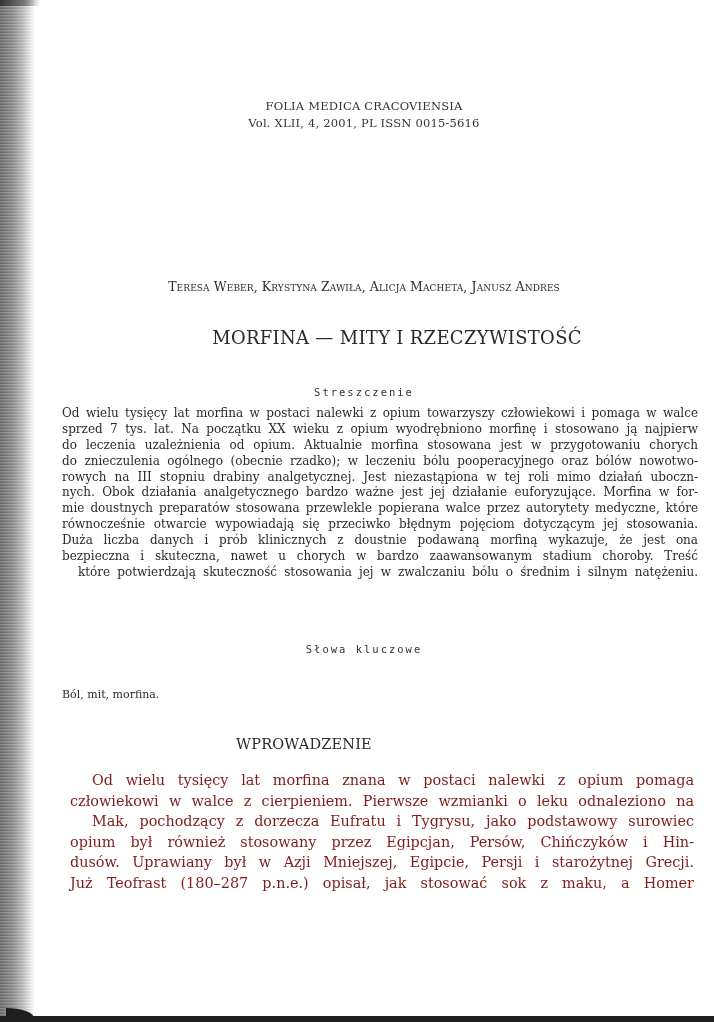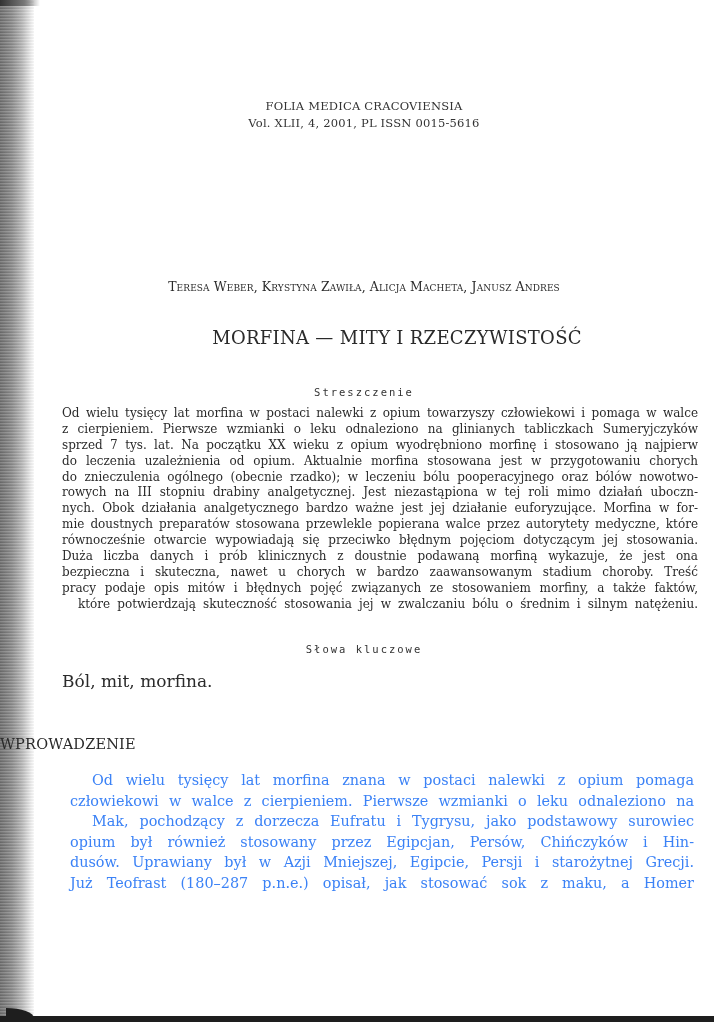--- a/index.html
+++ b/index.html
@@ -58,33 +58,33 @@
       position: absolute; left: 62px; width: 636px; top: 406px;
     }
     .abstract .line {
       display: block; font-size: 12px; line-height: 15.9px; height: 15.9px;
       white-space: nowrap; text-align: justify; text-align-last: justify;
       color: #2b2b2b;
     }
     .abstract .line.last { text-align-last: justify; margin-left: 16px; }
 
     .keywords {
-      position: absolute; left: 62px; top: 671px; font-size: 17px; color: #2b2b2b;
+      position: absolute; left: 62px; top: 688px; font-size: 11px; color: #2b2b2b;
     }
 
     .section-heading {
-      position: absolute; left: 0; width: 608px; top: 736px; 
+      position: absolute; left: 0; width: 608px; top: 736px; text-align: center;
       font-size: 14.5px; color: #2a2a2a; letter-spacing: 0.2px;
     }
     .body-text {
       position: absolute; left: 70px; width: 624px; top: 770px;
     }
     .body-text .line {
       display: block; font-size: 14.4px; line-height: 20.5px; height: 20.5px;
-      white-space: nowrap; text-align: justify; text-align-last: justify; color: #3b82f6;
+      white-space: nowrap; text-align: justify; text-align-last: justify; color: #7f1d1d;
     }
     .body-text .line.indent { padding-left: 22px; }
     .body-text .line.short { text-align-last: left; }
   </style>
 </head>
 <body>
 
 <div class="spine"></div>
 <div class="top-shadow"></div>
 <div class="bottom-curl"></div>
@@ -93,31 +93,29 @@
 <div class="page">
   <div class="journal-name">FOLIA MEDICA CRACOVIENSIA</div>
   <div class="journal-vol">Vol. XLII, 4, 2001, PL ISSN 0015-5616</div>
 
   <div class="authors">Teresa Weber, Krystyna Zawiła, Alicja Macheta, Janusz Andres</div>
   <div class="title">MORFINA — MITY I RZECZYWISTOŚĆ</div>
 
   <div class="abstract-heading">Streszczenie</div>
   <div class="abstract">
     <span class="line">Od wielu tysięcy lat morfina w postaci nalewki z opium towarzyszy człowiekowi i pomaga w walce</span>
-    <span class="line">z cierpieniem. Pierwsze wzmianki o leku odnaleziono na glinianych tabliczkach Sumeryjczyków</span>
     <span class="line">sprzed 7 tys. lat. Na początku XX wieku z opium wyodrębniono morfinę i stosowano ją najpierw</span>
     <span class="line">do leczenia uzależnienia od opium. Aktualnie morfina stosowana jest w przygotowaniu chorych</span>
     <span class="line">do znieczulenia ogólnego (obecnie rzadko); w leczeniu bólu pooperacyjnego oraz bólów nowotwo-</span>
     <span class="line">rowych na III stopniu drabiny analgetycznej. Jest niezastąpiona w tej roli mimo działań uboczn-</span>
     <span class="line">nych. Obok działania analgetycznego bardzo ważne jest jej działanie euforyzujące. Morfina w for-</span>
     <span class="line">mie doustnych preparatów stosowana przewlekle popierana walce przez autorytety medyczne, które</span>
     <span class="line">równocześnie otwarcie wypowiadają się przeciwko błędnym pojęciom dotyczącym jej stosowania.</span>
     <span class="line">Duża liczba danych i prób klinicznych z doustnie podawaną morfiną wykazuje, że jest ona</span>
     <span class="line">bezpieczna i skuteczna, nawet u chorych w bardzo zaawansowanym stadium choroby. Treść</span>
-    <span class="line">pracy podaje opis mitów i błędnych pojęć związanych ze stosowaniem morfiny, a także faktów,</span>
     <span class="line last">które potwierdzają skuteczność stosowania jej w zwalczaniu bólu o średnim i silnym natężeniu.</span>
   </div>
 
   <div class="keywords-heading">Słowa kluczowe</div>
   <div class="keywords">Ból, mit, morfina.</div>
 
   <div class="section-heading">WPROWADZENIE</div>
   <div class="body-text">
     <span class="line indent">Od wielu tysięcy lat morfina znana w postaci nalewki z opium pomaga</span>
     <span class="line">człowiekowi w walce z cierpieniem. Pierwsze wzmianki o leku odnaleziono na</span>

